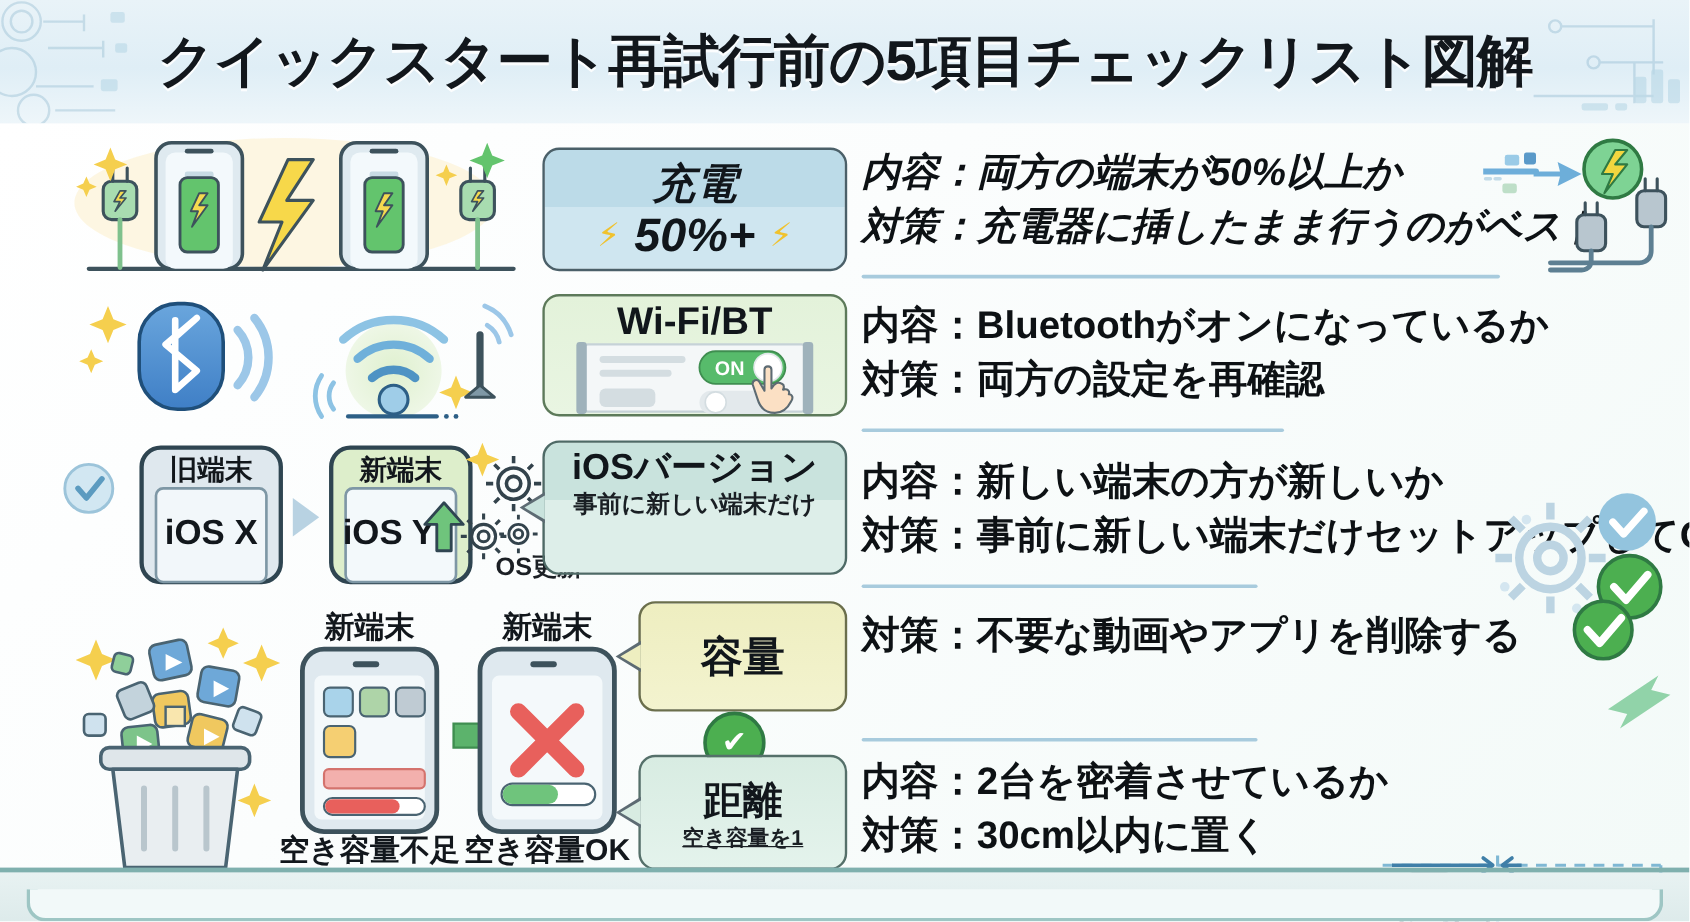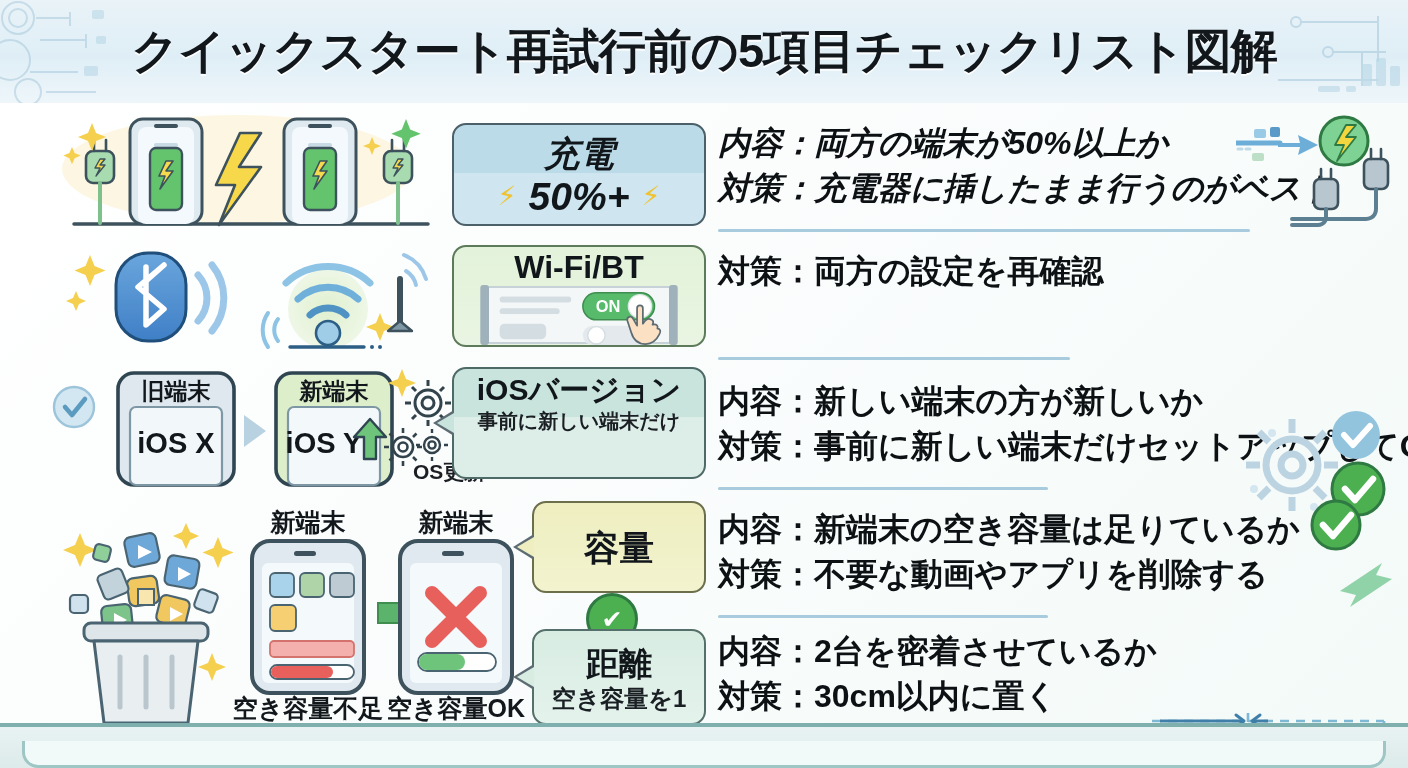--- a/index.html
+++ b/index.html
@@ -264,20 +264,21 @@
           <rect x="122" y="42" width="74" height="20" rx="10" fill="#e3e9ec"></rect>
           <circle cx="136" cy="52" r="9" fill="#ffffff" stroke="#d4dde1" stroke-width="1.4"></circle>
 
           <g transform="translate(170,18)">
             <path d="M8 6c0-4 6-4 6 0v16c3-5 6-6 9-4 2 1 2 3 1 5 4-1 6 1 5 4 3 0 4 3 2 6-3 6-8 10-14 10-8 0-13-5-15-12l-4-12c-1-4 4-6 6-2l4 7z" fill="#fbe0c4" stroke="#5d6b73" stroke-width="1.8" stroke-linejoin="round"></path>
           </g>
         </svg>
       </div>
 
       <div class="txtblk" style="left:718px;top:18px;">
+        <div class="txtline" style="font-size:32px;line-height:1.42;">内容：Bluetoothがオンになっているか</div>
         <div class="txtline" style="font-size:32px;line-height:1.42;">対策：両方の設定を再確認</div>
       </div>
       <div class="rule" style="left:718px;top:126px;width:352px;"></div>
     </div>
 
     <div class="row" style="left:0;top:258px;width:1408px;height:130px;">
 
       <svg style="position:absolute;left:46px;top:6px;" width="410" height="122" viewBox="0 0 410 122">
 
         <circle cx="28" cy="40" r="20" fill="#d2e7f2" stroke="#9cc4da" stroke-width="2.4"></circle>
@@ -415,41 +416,40 @@
                   border-color:#6b6f4c;--fill:#eeeec0;">
         <div class="tail tail-left"></div>
         <div class="tail tail-left-in"></div>
         <div class="ttl" style="font-size:35px;">容量</div>
       </div>
       <div class="chk" style="left:586px;top:100px;width:46px;height:46px;background:#4caf50;border:3px solid #2f7a43;font-size:25px;">
         <span>✔</span>
       </div>
 
       <div class="txtblk" style="left:718px;top:14px;">
-        <div class="txtline" style="font-size:32px;line-height:1.42;">内容：新端末の空き容量は足りているか</div>
         <div class="txtline" style="font-size:32px;line-height:1.42;">対策：不要な動画やアプリを削除する</div>
       </div>
       <div class="rule" style="left:718px;top:122px;width:330px;"></div>
 
       <svg style="position:absolute;left:1290px;top:6px;" width="118" height="110" viewBox="0 0 118 110">
         <circle cx="46" cy="26" r="24" fill="#4caf50" stroke="#2f7a43" stroke-width="3"></circle>
         <path d="M33 26l10 11 18-21" fill="none" stroke="#ffffff" stroke-width="6.5" stroke-linecap="round" stroke-linejoin="round"></path>
         <path d="M92 64L50 92l16 4-6 12 42-28-16-4z" fill="#86ceA0" opacity=".9"></path>
       </svg>
     </div>
 
     <div class="row" style="left:0;top:518px;width:1408px;height:110px;">
 
       <div class="card" style="left:532px;top:8px;width:174px;height:96px;
                   background:linear-gradient(180deg,#d8ece2 0%,#e4f3ec 100%);
                   border-color:#55706a;--fill:#d8ece2;">
         <div class="tail tail-left"></div>
         <div class="tail tail-left-in"></div>
         <div class="ttl" style="font-size:33px;margin-top:4px;">距離</div>
-        <div class="sub" style="font-size:24px;margin-top:6px;">空き容量を1</div>
+        <div class="sub" style="font-size:18px;margin-top:6px;text-decoration:underline;">空き容量を1</div>
       </div>
 
       <div class="txtblk" style="left:718px;top:8px;">
         <div class="txtline" style="font-size:32px;line-height:1.42;">内容：2台を密着させているか</div>
         <div class="txtline" style="font-size:32px;line-height:1.42;">対策：30cm以内に置く</div>
       </div>
 
       <svg style="position:absolute;left:1152px;top:86px;" width="256" height="122" viewBox="0 0 256 122">
         <g stroke="#7fb8d4" stroke-width="2.6" fill="none" stroke-dasharray="9 7">
           <path d="M0 14h232M232 14v92M96 6v108"></path>

